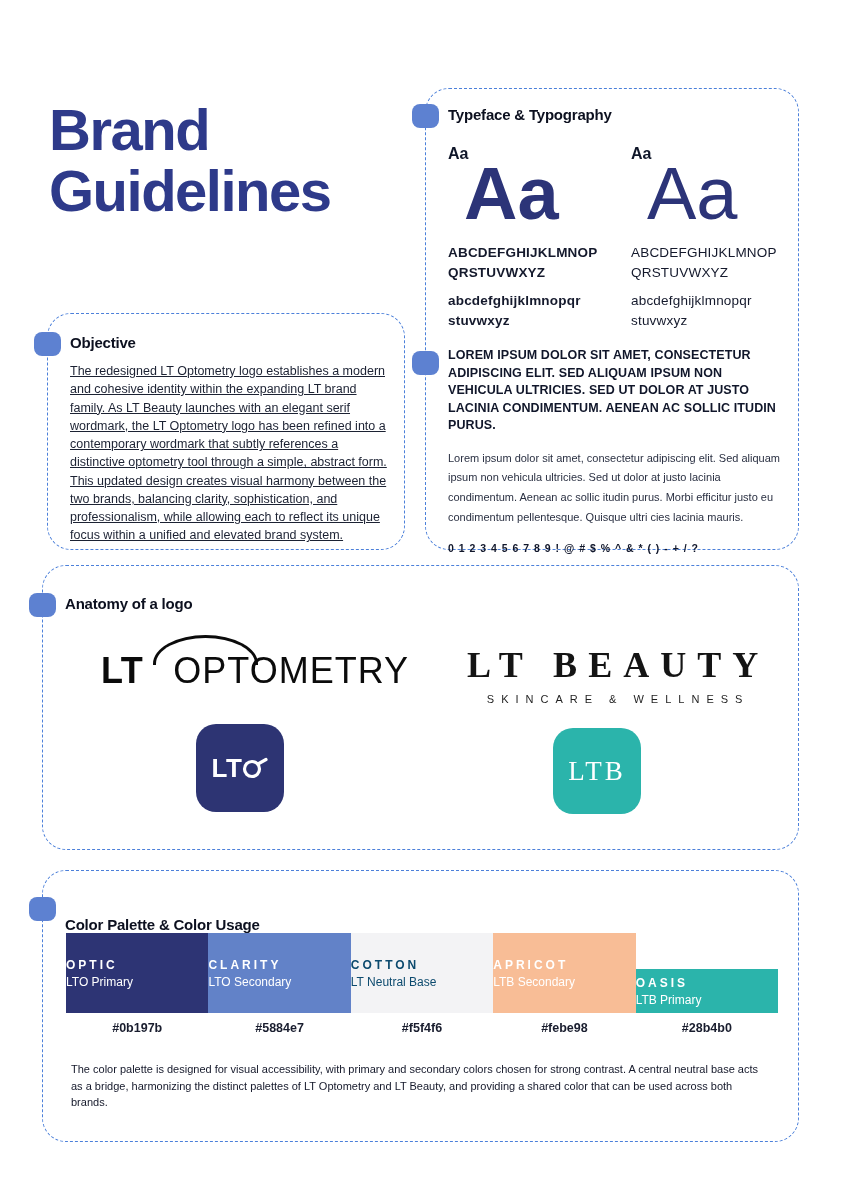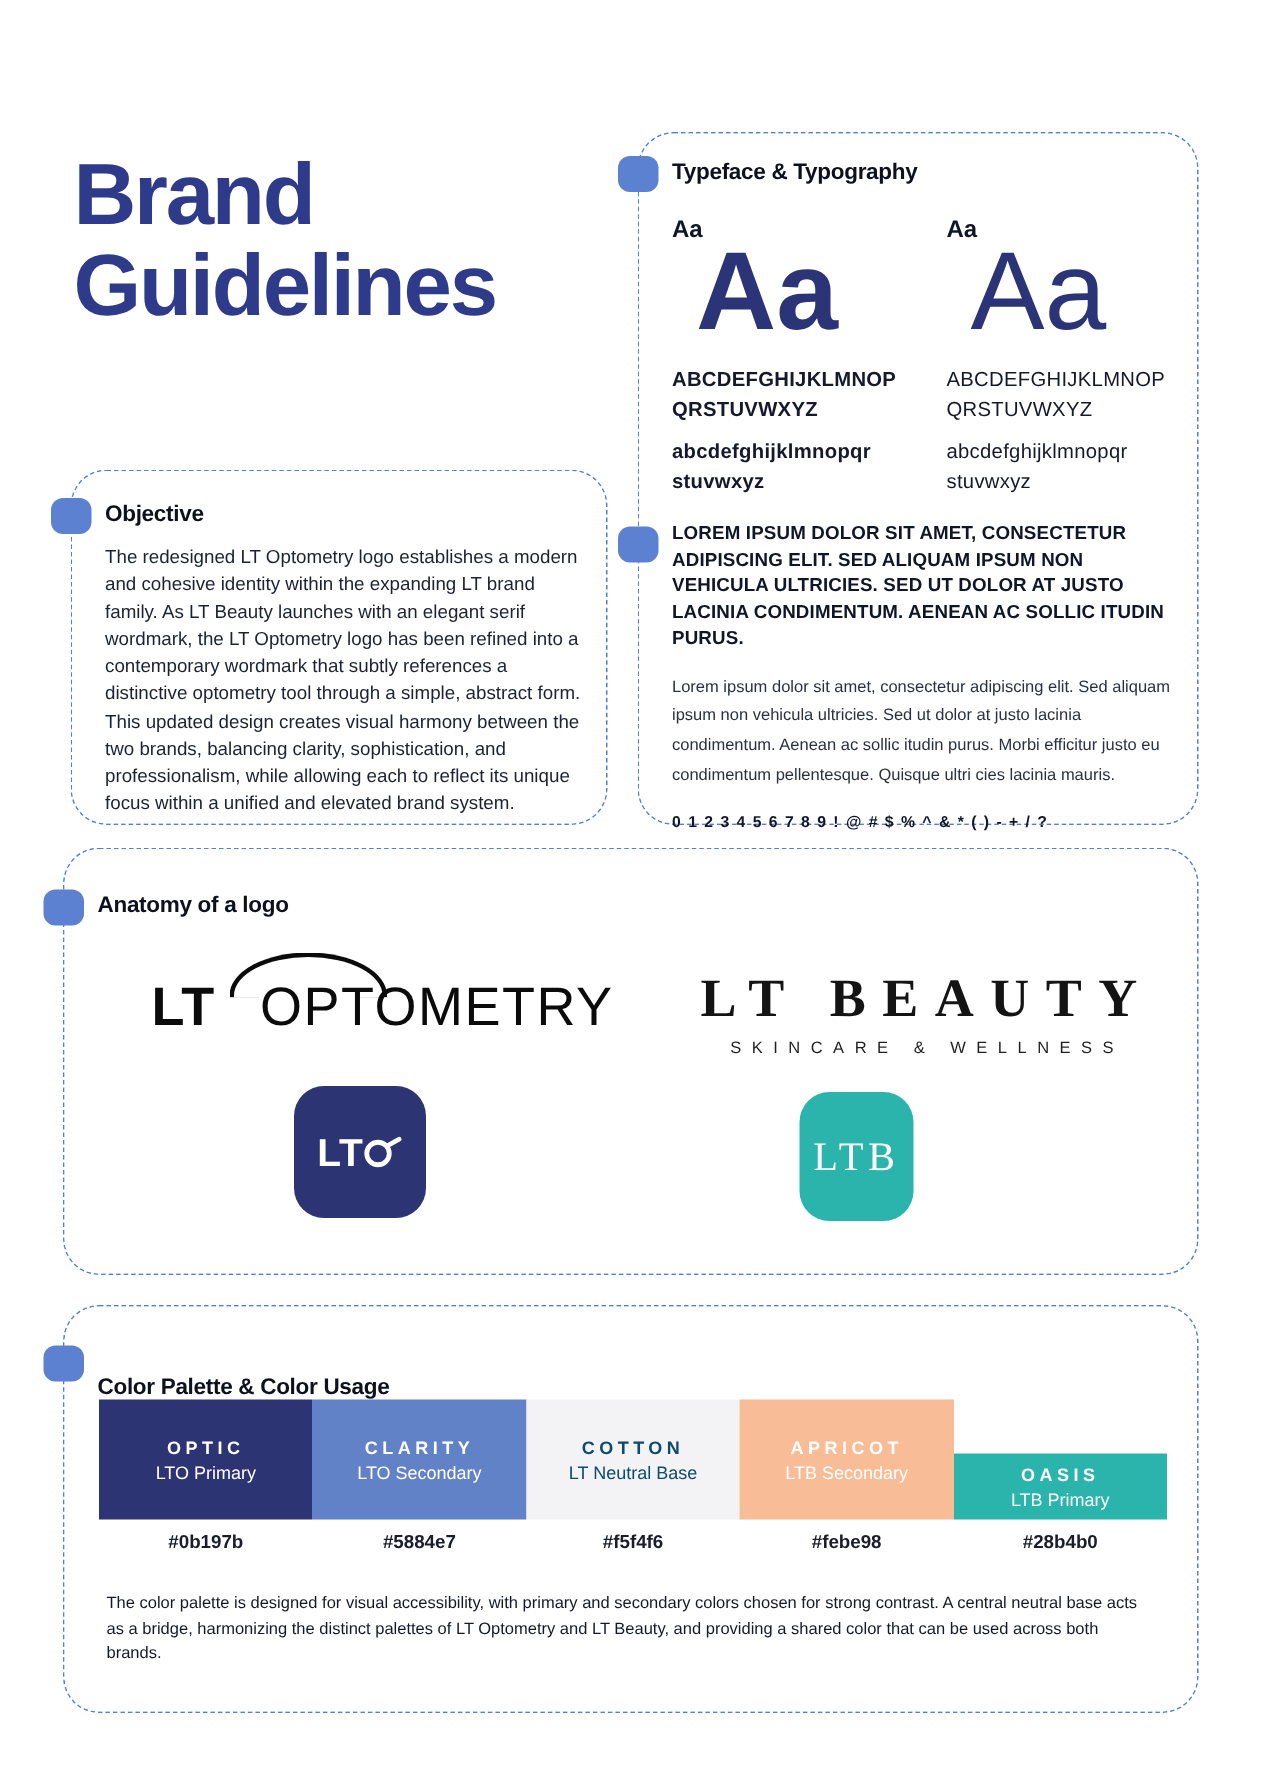--- a/index.html
+++ b/index.html
@@ -34,46 +34,46 @@
   .spec-lower{margin-top:9px;font-size:13.5px;line-height:1.45;letter-spacing:0.2px;}
 
   .lorem-block{position:absolute;left:22px;top:258px;width:338px;}
   .lorem-heading{font-size:12.5px;font-weight:800;line-height:1.4;color:#10162a;letter-spacing:0.1px;}
   .lorem-body{margin-top:14px;font-size:11px;font-weight:500;line-height:1.8;color:#2a3042;}
   .char-set{margin-top:14px;font-size:10.5px;font-weight:700;letter-spacing:1px;
             color:#10162a;white-space:nowrap;}
 
   
   .objective-body{position:absolute;left:22px;top:48px;width:322px;font-size:12.5px;
-                  font-weight:500;line-height:1.46;color:#1c2233;}
+                  font-weight:500;line-height:1.46;color:#1c2233;text-decoration:underline;}
 
   
   .logo-row{position:absolute;left:58px;top:58px;width:650px;display:flex;align-items:flex-start;}
   .lto-wordmark{position:relative;margin-top:26px;font-size:36px;color:#0b0b0b;white-space:nowrap;}
   .lto-wordmark .lt{font-weight:800;letter-spacing:0.5px;}
   .lto-wordmark .rest{font-weight:500;letter-spacing:1px;margin-left:20px;}
   .eyeglass-arc{position:absolute;left:52px;top:-15px;width:99px;height:27px;
                 border:3.5px solid #0b0b0b;border-bottom:none;
                 border-radius:55px 55px 0 0 / 30px 30px 0 0;}
   .logo-divider{width:2px;height:48px;background:#a8a8a8;margin:24px 20px 0 24px;}
   .ltb-block{margin-left:14px;margin-top:20px;text-align:center;}
   .ltb-name{font-family:"Liberation Serif",serif;font-size:36px;font-weight:700;
             letter-spacing:11px;color:#141414;white-space:nowrap;}
   .ltb-tagline{margin-top:7px;font-size:11px;font-weight:500;letter-spacing:7px;
                color:#1f1f1f;white-space:nowrap;}
   .badge{position:absolute;border-radius:20px;display:flex;align-items:center;justify-content:center;}
   .badge-lto{left:153px;top:158px;width:88px;height:88px;background:#2d3473;}
   .badge-lto .lt{color:#ffffff;font-size:26px;font-weight:800;letter-spacing:0.5px;}
-  .badge-ltb{left:490px;top:162px;width:76px;height:86px;background:#2bb4ab;}
+  .badge-ltb{left:510px;top:162px;width:88px;height:86px;background:#2bb4ab;}
   .badge-ltb .ltb{color:#ffffff;font-family:"Liberation Serif",serif;font-size:27px;
                   font-weight:400;letter-spacing:3px;}
 
   
   .swatch-row{position:absolute;left:23px;top:62px;width:712px;height:80px;display:flex;}
-  .swatch{flex:1;display:flex;flex-direction:column;align-items:center;justify-content:center;}
+  .swatch{flex:1;display:flex;flex-direction:column;justify-content:center;}
   .swatch-name{font-size:12px;font-weight:700;letter-spacing:3px;}
   .swatch-role{font-size:12px;font-weight:400;margin-top:3px;}
   .hex-row{position:absolute;left:23px;top:150px;width:712px;display:flex;}
   .hex-cell{flex:1;text-align:center;font-size:12.5px;font-weight:600;color:#191d2e;}
   .palette-desc{position:absolute;left:28px;top:190px;width:700px;text-align:left;
                 font-size:11px;font-weight:400;line-height:1.5;color:#14182a;}
 </style>
 </head>
 <body>
 

